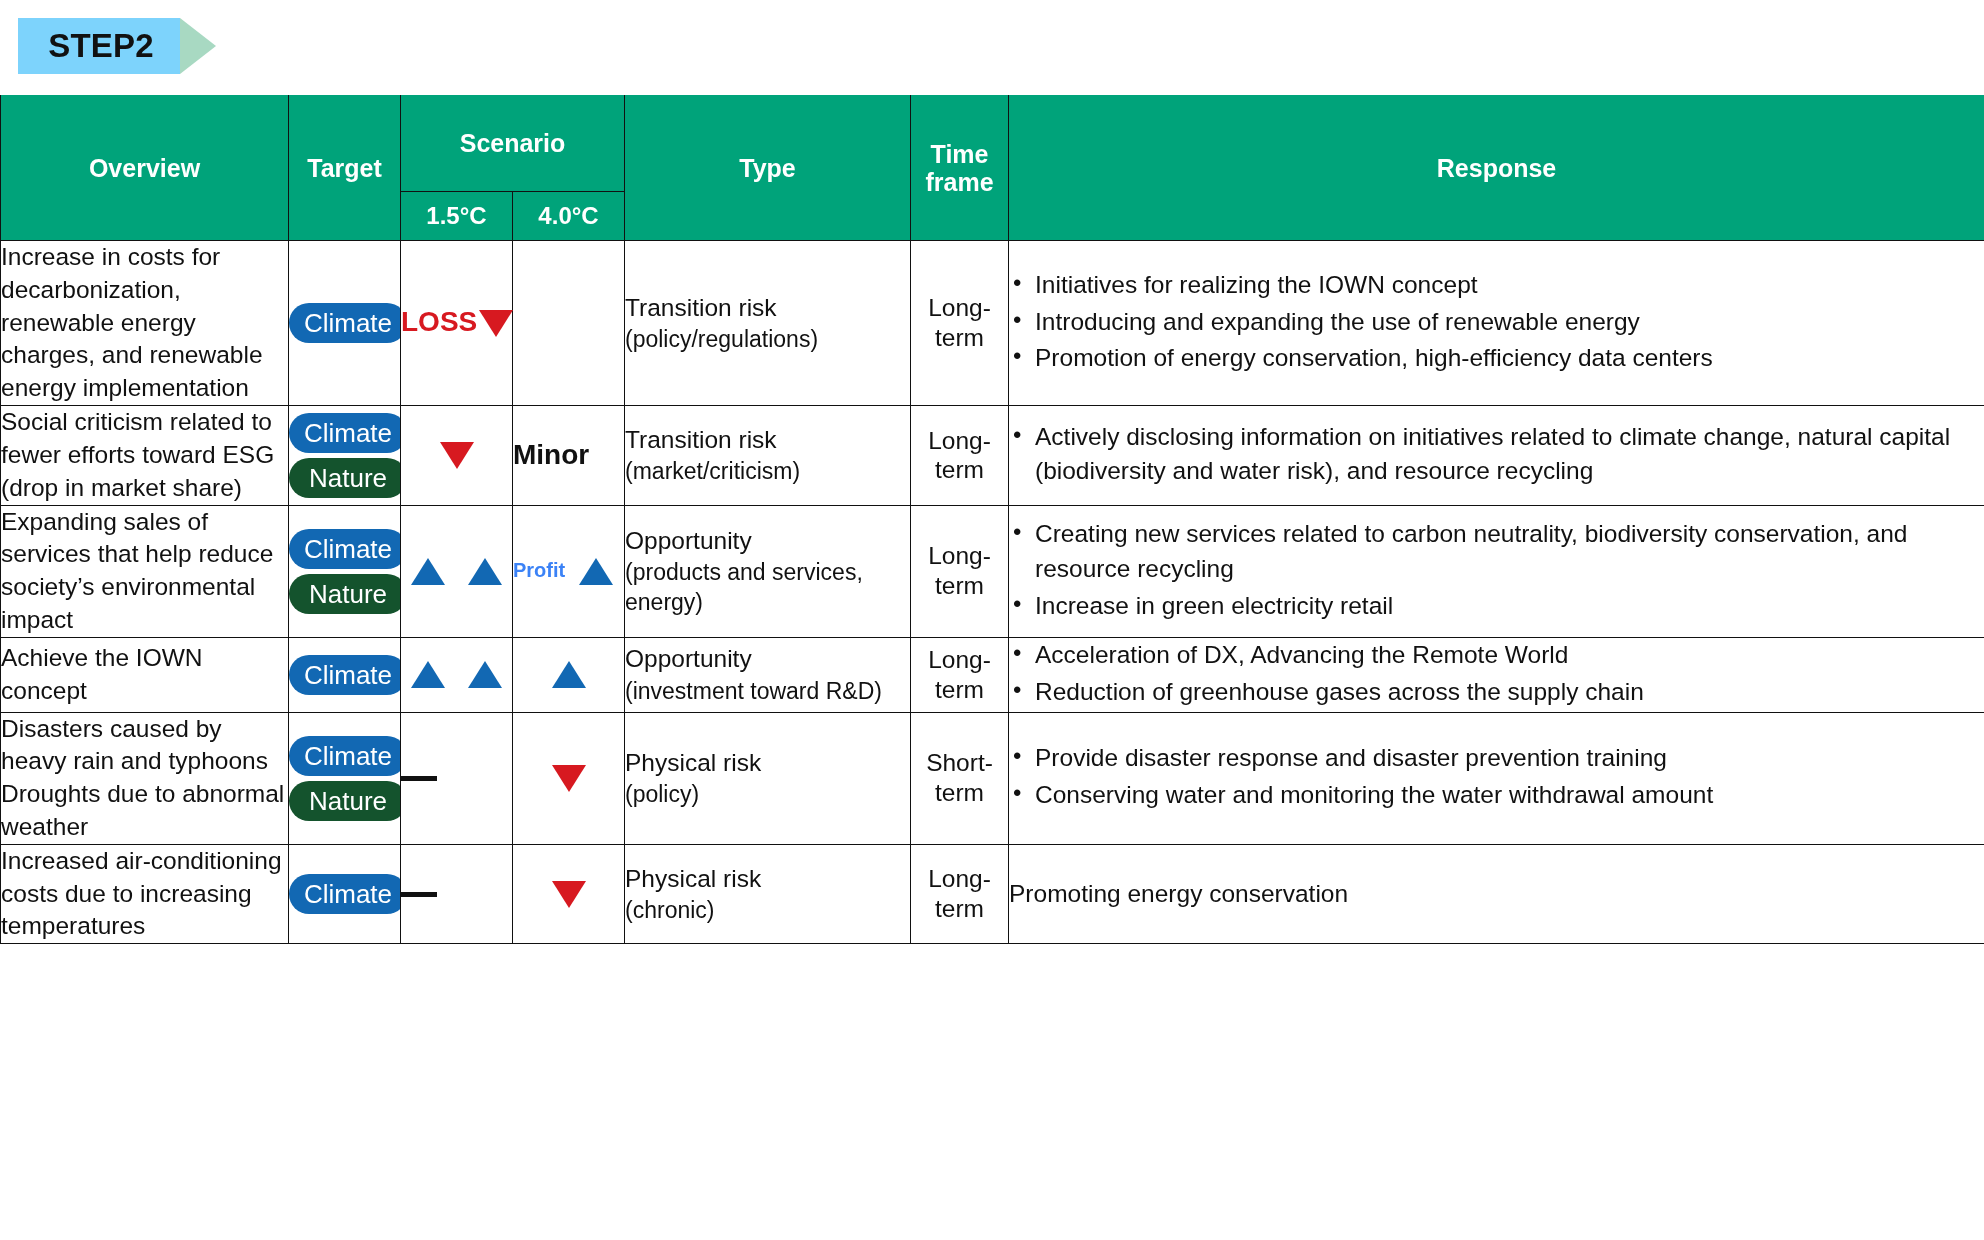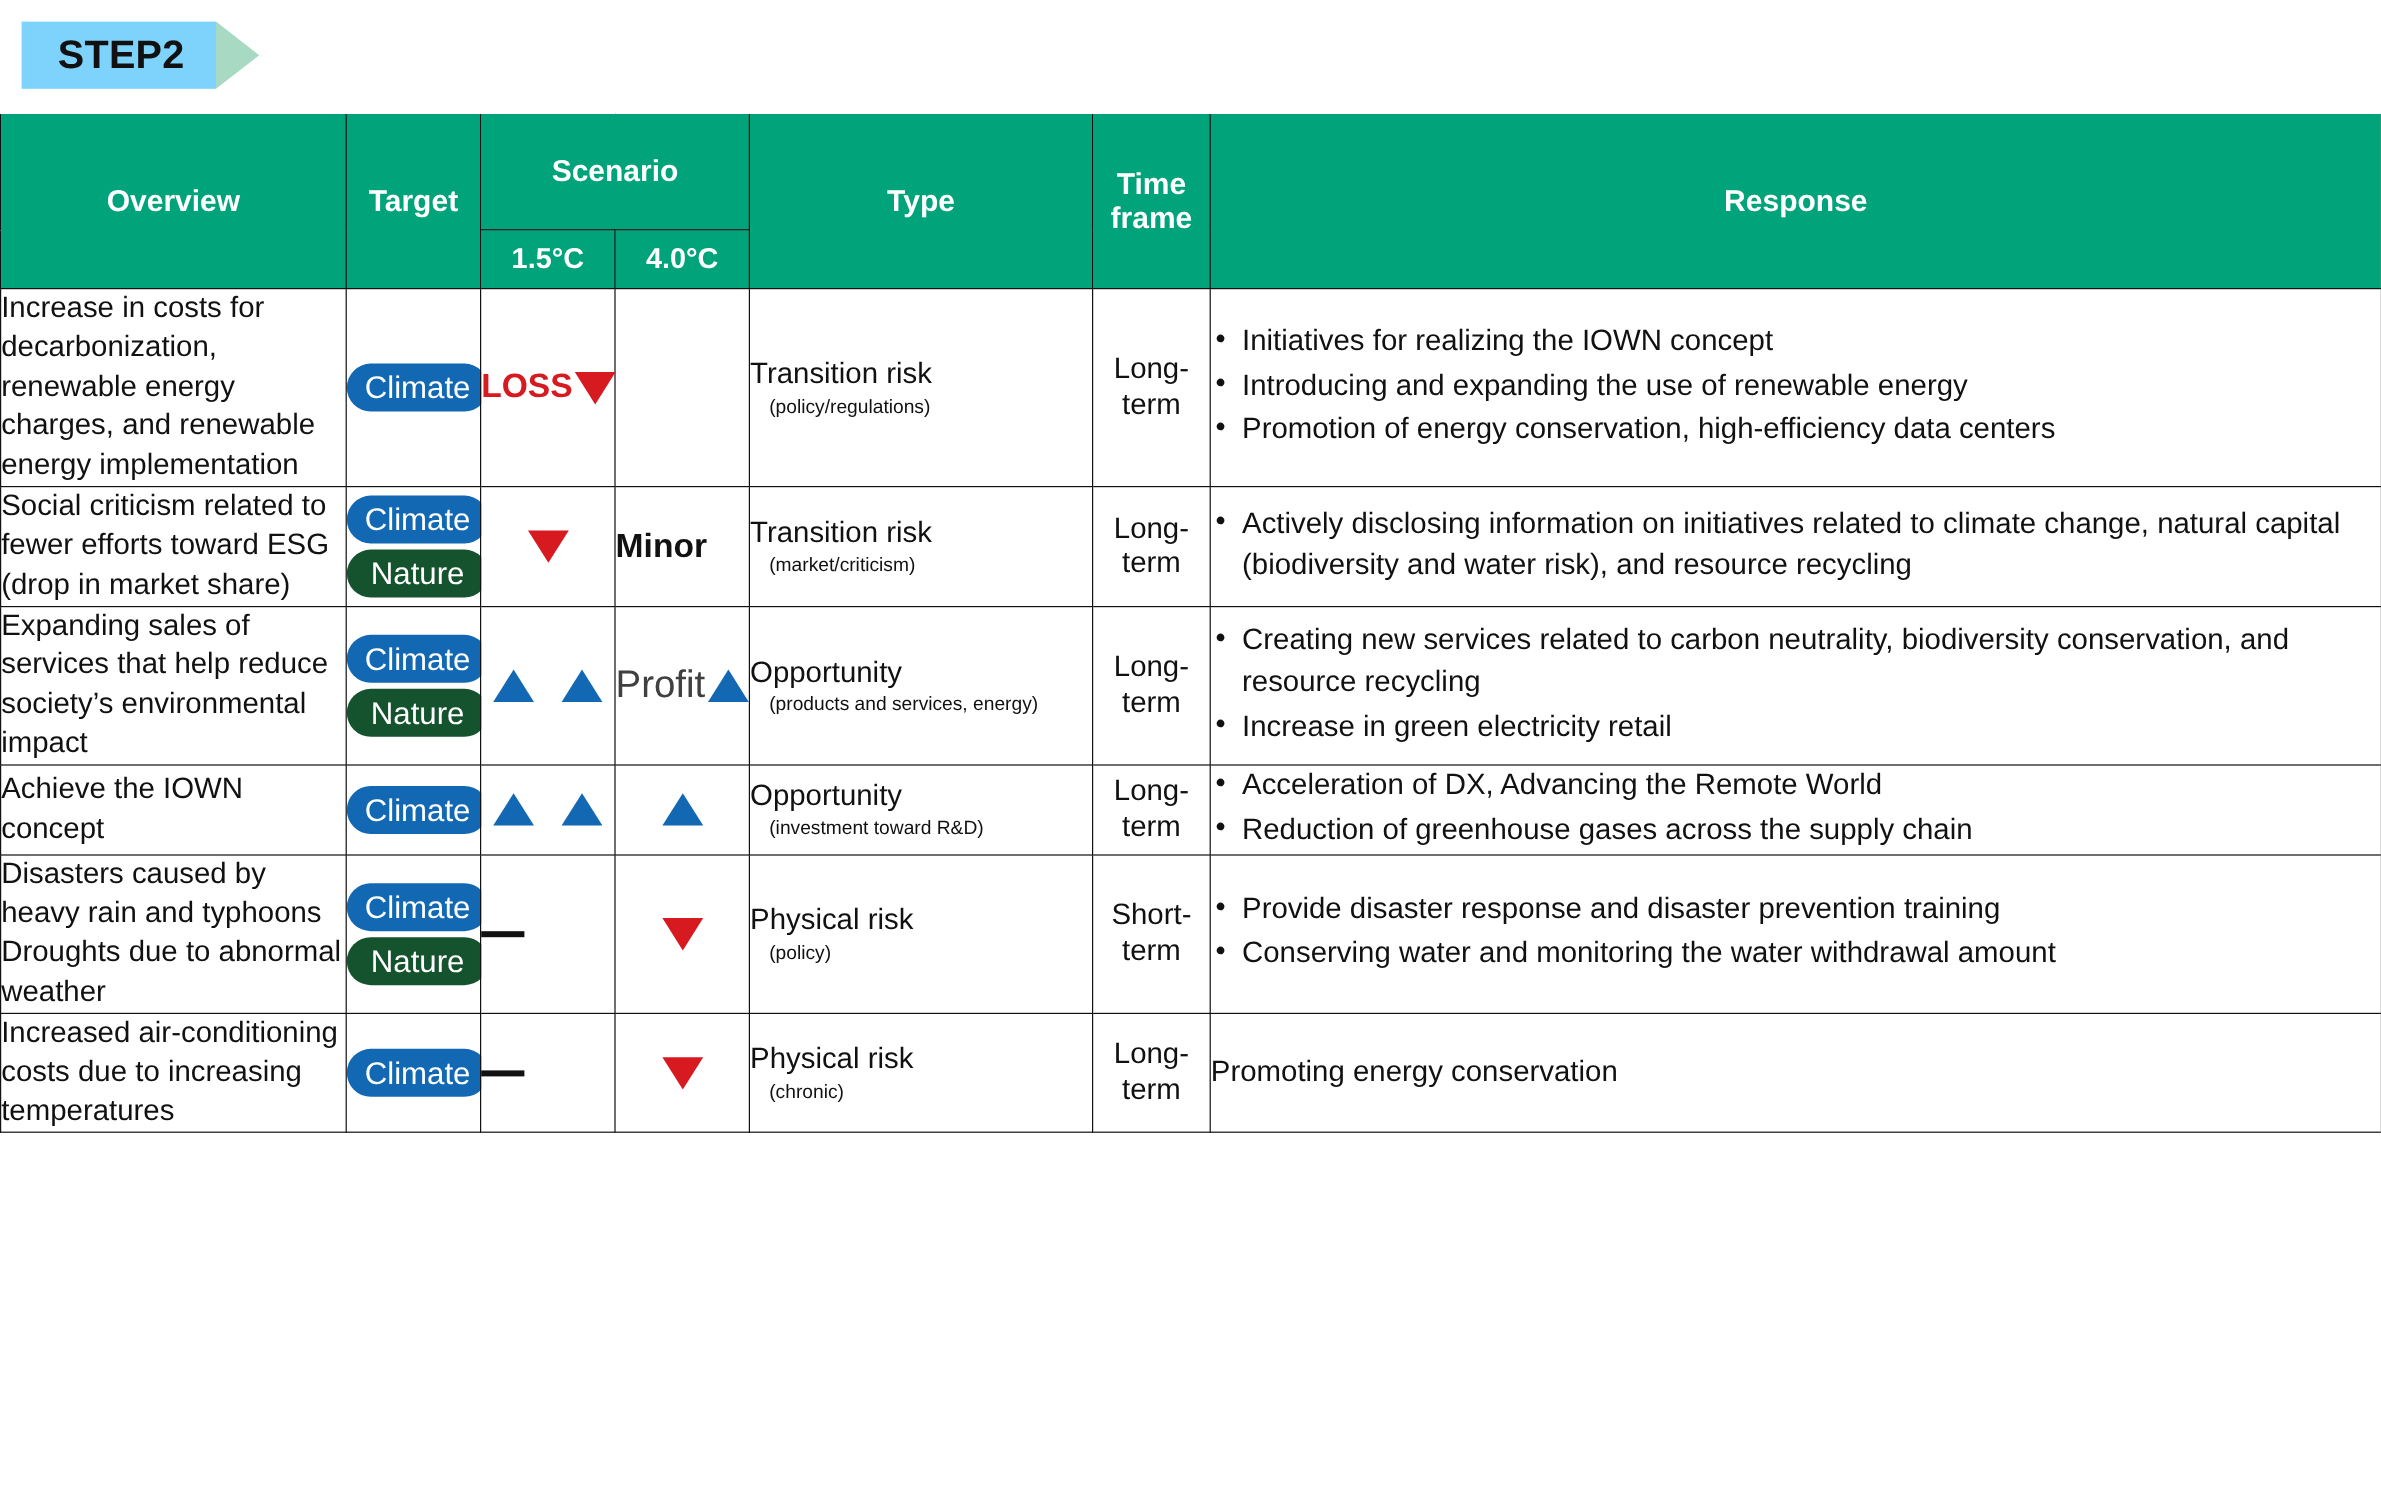--- a/index.html
+++ b/index.html
@@ -166,23 +166,23 @@
     border-bottom: 27px solid #1268b3;
   }
   .word-loss {
     color: #d71920;
     font-weight: bold;
     font-size: 28px;
     display: block;
     margin-bottom: 2px;
   }
   .word-profit {
-    color: #404040;
-    font-weight: normal;
-    font-size: 32px;
+    color: #3b82f6;
+    font-weight: bold;
+    font-size: 20px;
     display: block;
     margin-bottom: 2px;
   }
   .word-minor {
     color: #111111;
     font-weight: bold;
     font-size: 28px;
   }
   .dash {
     display: inline-block;
@@ -203,21 +203,21 @@
     margin: 0 0 2px 0;
   }
   ul.resp-list li::before {
     content: "\2022";
     position: absolute;
     left: 4px;
     top: -2px;
     font-size: 24px;
   }
   p.resp-plain { margin: 0; }
-  .type-sub { font-size: 16px; margin-left: 16px; }
+  .type-sub { font-size: 23px; }
 </style>
 </head>
 <body>
 
 <div id="title-bar">
   <div id="step-badge">
     <span>STEP2</span>
   </div>
 </div>
 

